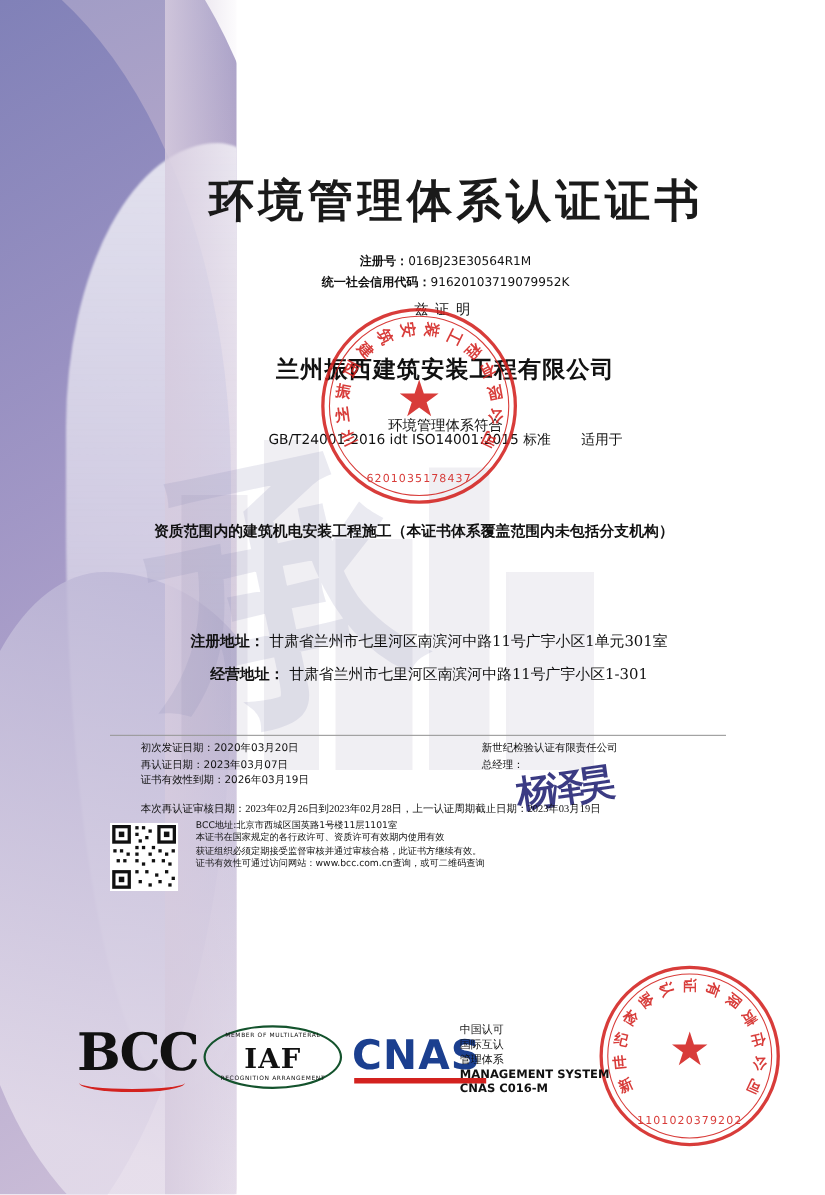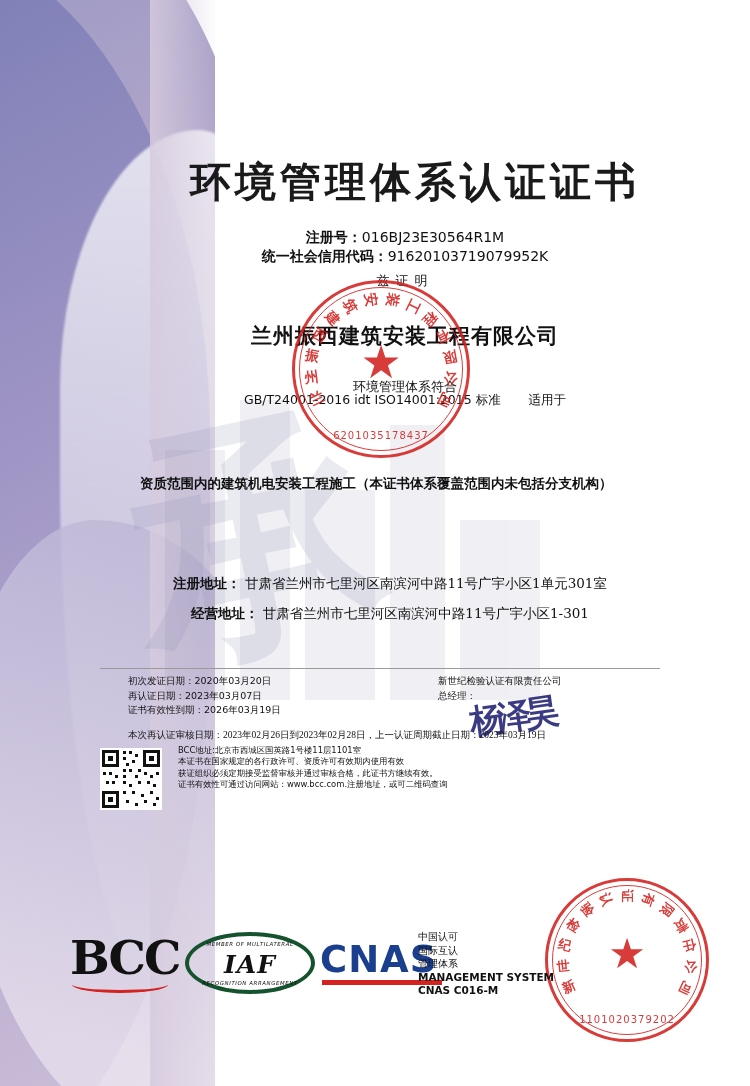--- a/index.html
+++ b/index.html
@@ -113,21 +113,21 @@
     box-sizing: border-box;
   }
 
   .reg-block {
     position: absolute;
     left: 0; top: 228px;
     width: 750px;
     text-align: center;
     padding-left: 60px;
     box-sizing: border-box;
-    font-size: 14px;
+    font-size: 11px;
     color: #111;
     line-height: 19px;
     font-family: "DejaVu Sans", sans-serif;
   }
   .reg-block b { font-weight: 700; }
 
   .certify-word {
     position: absolute;
     left: 0; top: 272px;
     width: 750px;
@@ -327,24 +327,23 @@
   .bcc .swoosh {
     position: absolute; left: 2px; top: 46px;
     width: 96px; height: 14px;
     border-bottom: 3px solid #d3221f;
     border-radius: 0 0 50% 50%;
   }
 
   .iaf {
     position: absolute; left: 185px; top: 12px;
     width: 122px; height: 54px;
-    border: 4px solid #14532d;
+    border: 2px solid #14532d;
     border-radius: 50%;
     text-align: center;
-    font-style: italic;
   }
   .iaf .iaf-main {
     font-family: "DejaVu Serif", serif;
     font-weight: 700;
     font-size: 25px;
     letter-spacing: 1px;
     margin-top: 14px;
     color: #111;
   }
   .iaf .iaf-top, .iaf .iaf-bot {
@@ -503,21 +502,21 @@
             <rect x="44" y="52" width="3" height="3"></rect>
           <rect x="53" y="55" width="3" height="3"></rect>
         </g>
       </svg>
     </div>
 
     <div class="legal">
       <div>BCC地址:北京市西城区国英路1号楼11层1101室</div>
       <div>本证书在国家规定的各行政许可、资质许可有效期内使用有效</div>
       <div>获证组织必须定期接受监督审核并通过审核合格，此证书方继续有效。</div>
-      <div>证书有效性可通过访问网站：www.bcc.com.注册地址，或可二维码查询</div>
+      <div>证书有效性可通过访问网站：www.bcc.com.cn查询，或可二维码查询</div>
     </div>
 
     <div class="seal seal-main">
       <div class="inner-ring"></div>
       <div class="arc-text" id="arc-main">
           <span style="font-size: 14px; transform: rotate(-115deg) translate(0px, -70px) rotate(90deg) translate(-50%, -50%);">兰</span>
           <span style="font-size: 14px; transform: rotate(-97.3077deg) translate(0px, -70px) rotate(90deg) translate(-50%, -50%);">州</span>
           <span style="font-size: 14px; transform: rotate(-79.6154deg) translate(0px, -70px) rotate(90deg) translate(-50%, -50%);">振</span>
           <span style="font-size: 14px; transform: rotate(-61.9231deg) translate(0px, -70px) rotate(90deg) translate(-50%, -50%);">西</span>
           <span style="font-size: 14px; transform: rotate(-44.2308deg) translate(0px, -70px) rotate(90deg) translate(-50%, -50%);">建</span>

